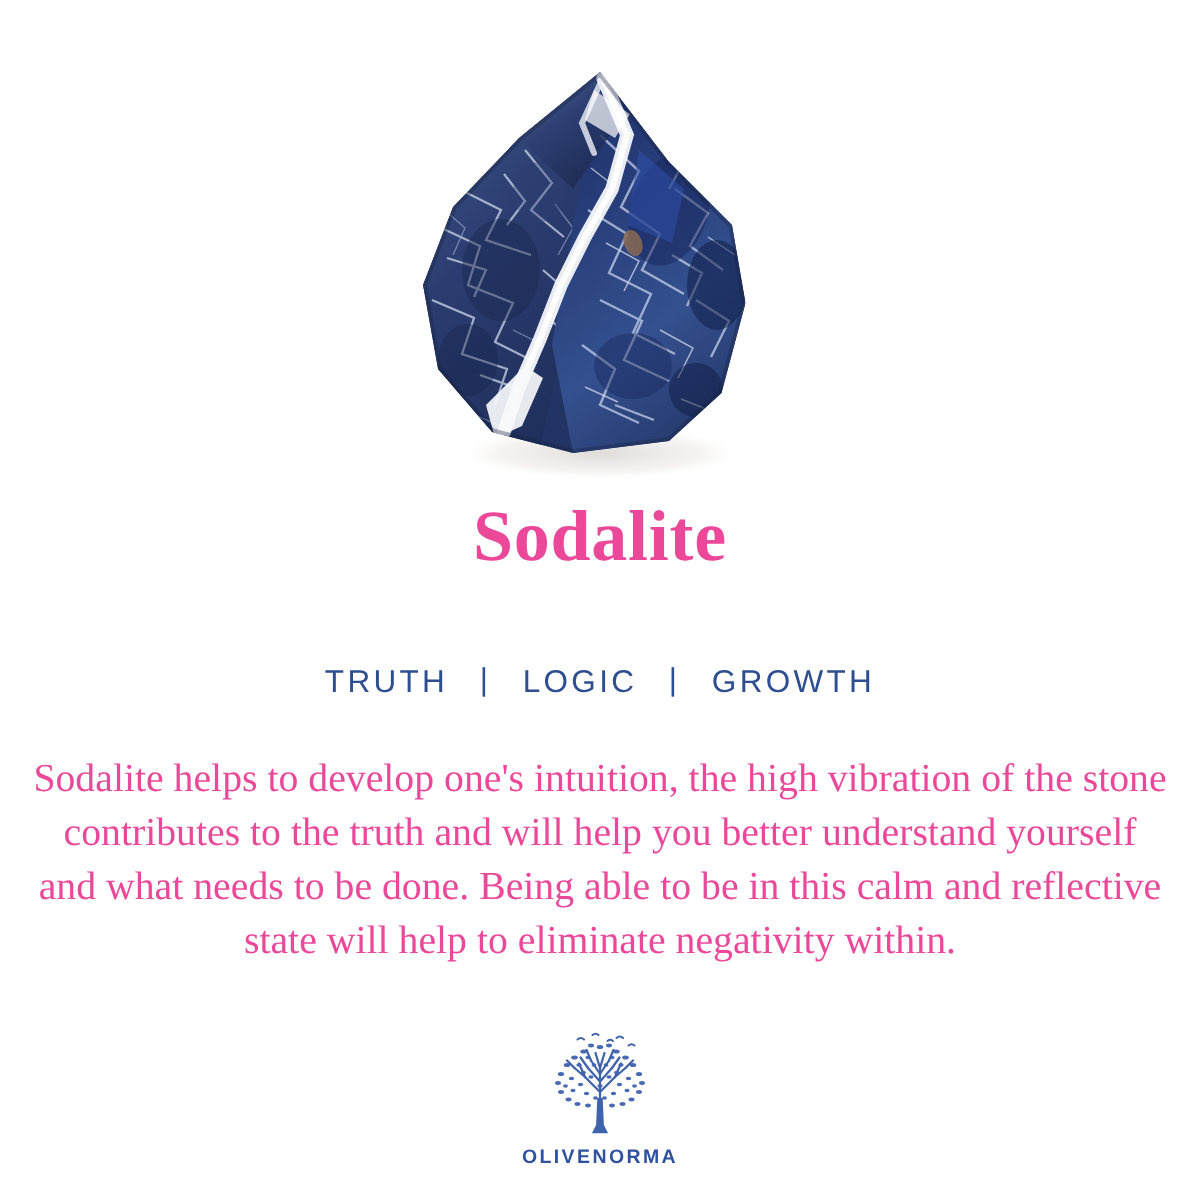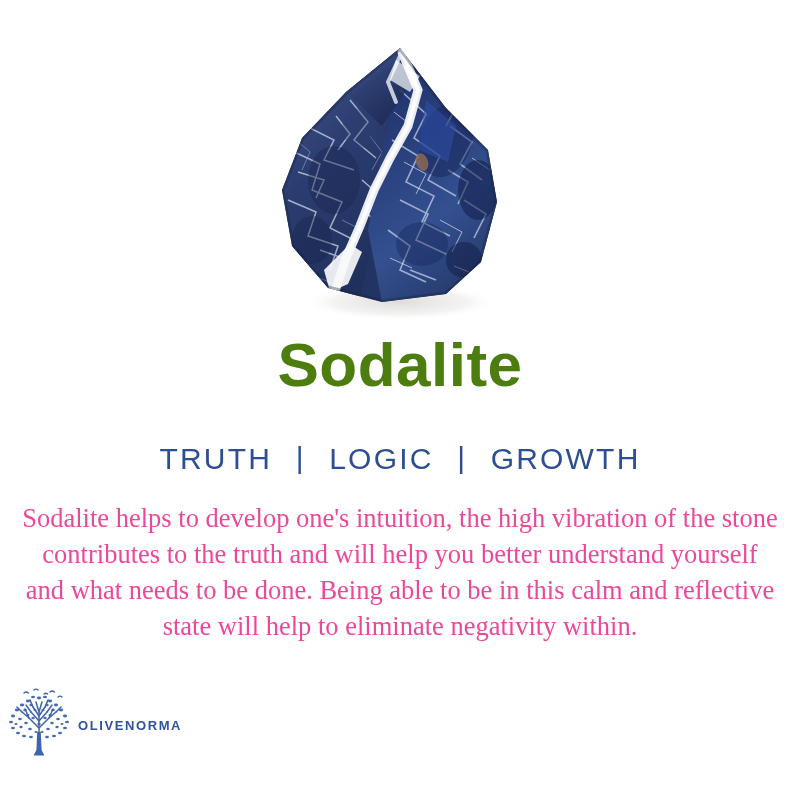--- a/index.html
+++ b/index.html
@@ -38,38 +38,38 @@
     display: block;
   }
 
   
   .title {
     position: absolute;
     left: 0;
     top: 334px;
     width: 800px;
     text-align: center;
-    font-family: Liberation Sans, sans-serif;
+    font-family: Liberation Serif, serif;
     font-weight: 700;
-    font-size: 62px;
+    font-size: 48px;
     line-height: 1;
     letter-spacing: 0.5px;
-    color: #4d7c0f;
+    color: #ec4899;
   }
 
   
   .keywords {
     position: absolute;
     left: 0;
     top: 444px;
     width: 800px;
     text-align: center;
     font-family: "Liberation Sans", "DejaVu Sans", sans-serif;
     font-weight: 400;
-    font-size: 30px;
+    font-size: 21px;
     line-height: 1;
     letter-spacing: 2.2px;
     color: #2d4f92;
     white-space: nowrap;
   }
   .keywords .kw { display: inline; }
   .keywords .sep {
     display: inline-block;
     padding: 0 13px;
     color: #2d4f92;
@@ -90,20 +90,21 @@
     color: #ec4899;
   }
 
   
   .logo {
     position: absolute;
     left: 0;
     top: 688px;
     width: 800px;
     display: flex;
+    flex-direction: column;
     align-items: center;
   }
   .logo-mark { display: block; }
   .logo-word {
     margin-top: 3px;
     font-family: "Liberation Sans", "DejaVu Sans", sans-serif;
     font-weight: 700;
     font-size: 13px;
     letter-spacing: 1.6px;
     color: #2f52a0;

